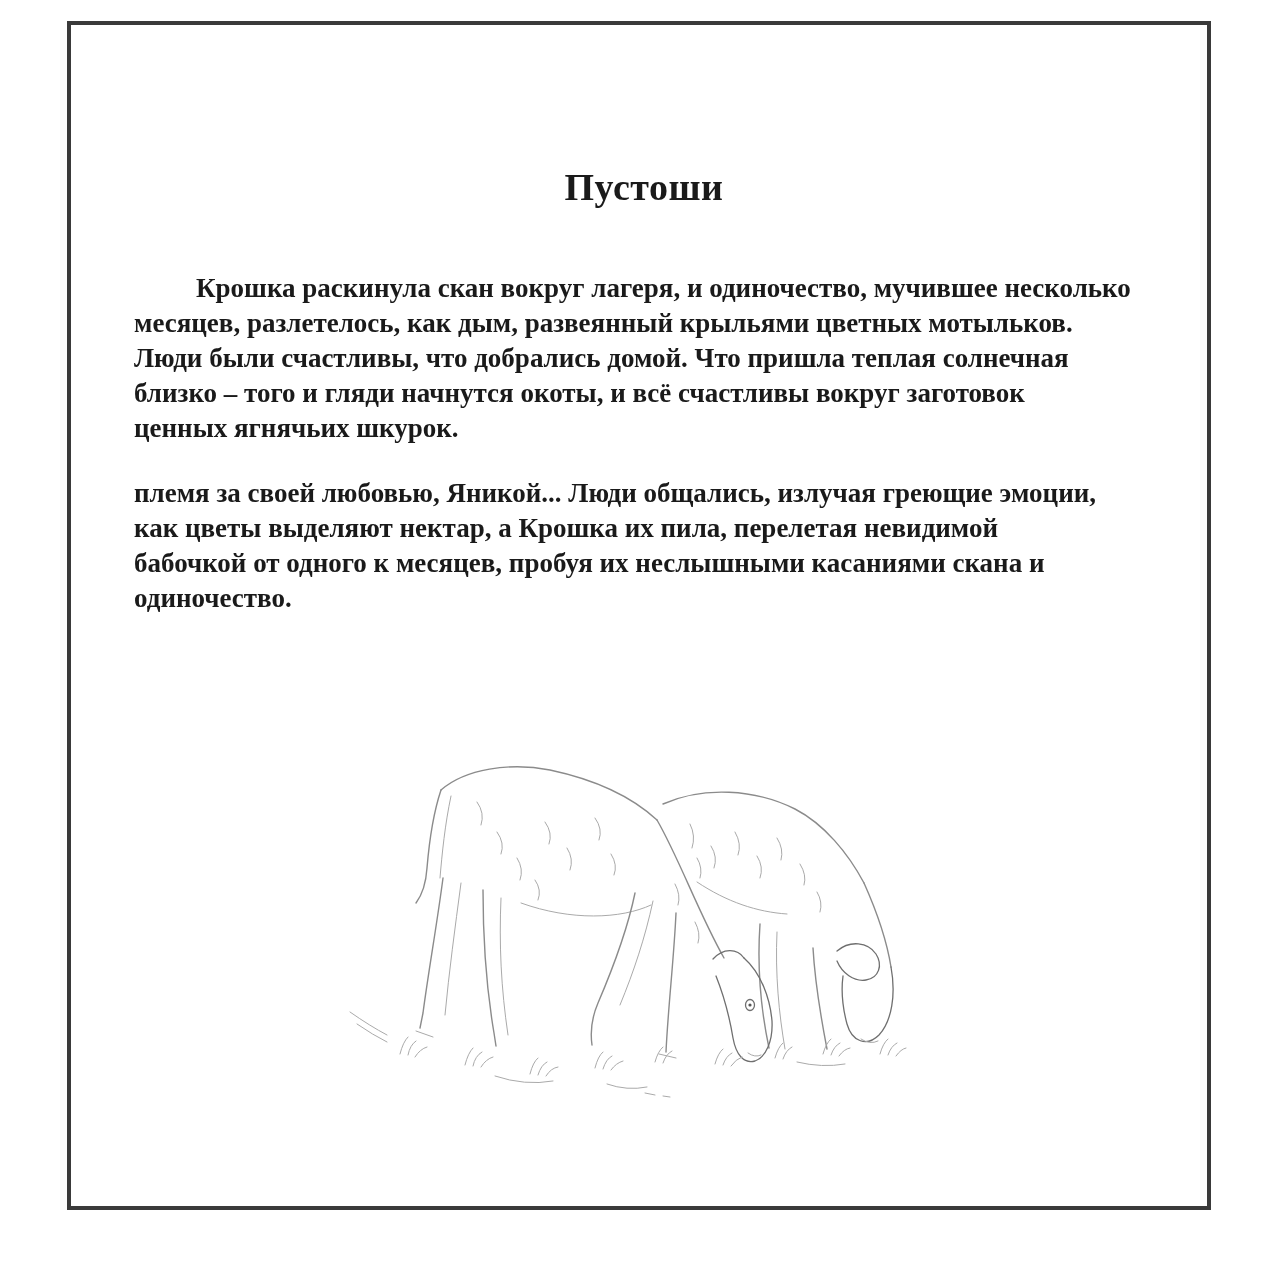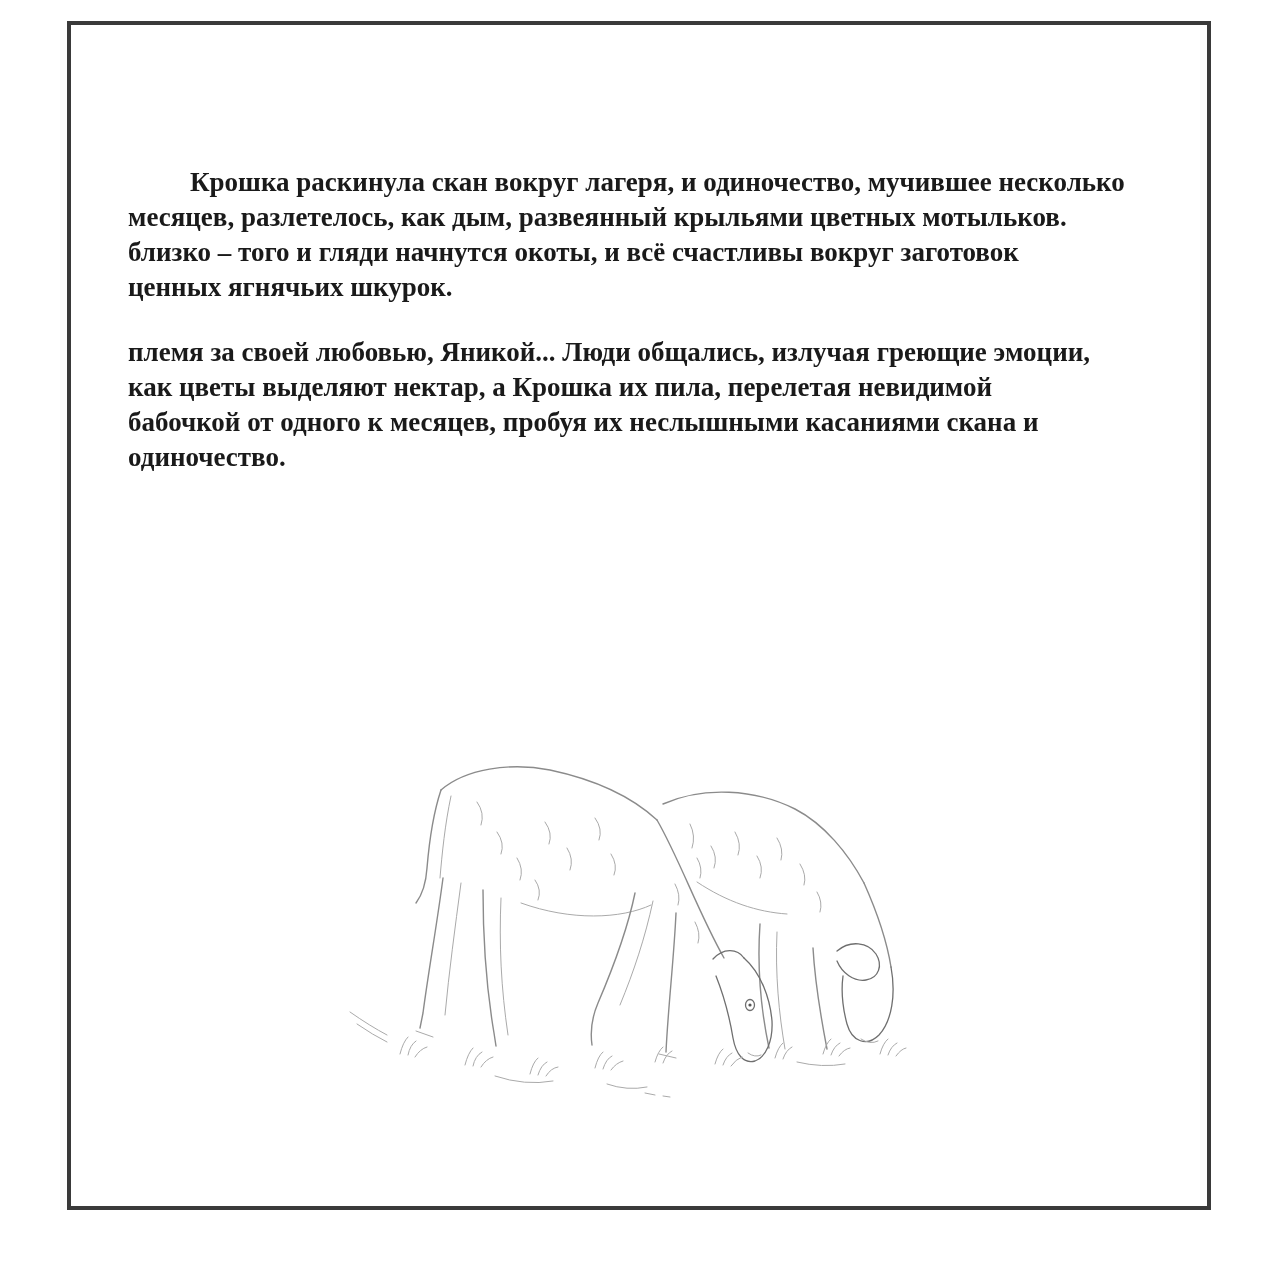--- a/index.html
+++ b/index.html
@@ -32,21 +32,21 @@
   }
   .page-title {
     text-align: center;
     font-size: 38px;
     font-weight: bold;
     line-height: 44px;
     letter-spacing: 0.5px;
     margin: 0 0 62px 0;
   }
   .paragraph {
-    margin: 0 0 30px 0;
+    margin: 0 0 30px 6px;
   }
   .line {
     font-size: 27px;
     font-weight: bold;
     line-height: 35px;
     white-space: nowrap;
   }
   .line.indent {
     padding-left: 62px;
   }
@@ -61,24 +61,26 @@
   .s1 { fill: none; stroke: #8b8b8b; stroke-width: 1.4; stroke-linecap: round; stroke-linejoin: round; }
   .s2 { fill: none; stroke: #aaaaaa; stroke-width: 1.0; stroke-linecap: round; }
   .s3 { fill: none; stroke: #6f6f6f; stroke-width: 1.3; stroke-linecap: round; }
 </style>
 </head>
 <body>
 
 <div class="page-frame"></div>
 
 <div class="text-area">
+  <h1 class="page-title">Пустоши</h1>
 
   <div class="paragraph">
     <div class="line indent">Крошка раскинула скан вокруг лагеря, и одиночество, мучившее несколько</div>
     <div class="line">месяцев, разлетелось, как дым, развеянный крыльями цветных мотыльков.</div>
+    <div class="line">Люди были счастливы, что добрались домой. Что пришла теплая солнечная</div>
     <div class="line">близко – того и гляди начнутся окоты, и всё счастливы вокруг заготовок</div>
     <div class="line">ценных ягнячьих шкурок.</div>
   </div>
 
   <div class="paragraph">
     <div class="line">племя за своей любовью, Яникой... Люди общались, излучая греющие эмоции,</div>
     <div class="line">как цветы выделяют нектар, а Крошка их пила, перелетая невидимой</div>
     <div class="line">бабочкой от одного к месяцев, пробуя их неслышными касаниями скана и</div>
     <div class="line">одиночество.</div>
   </div>

